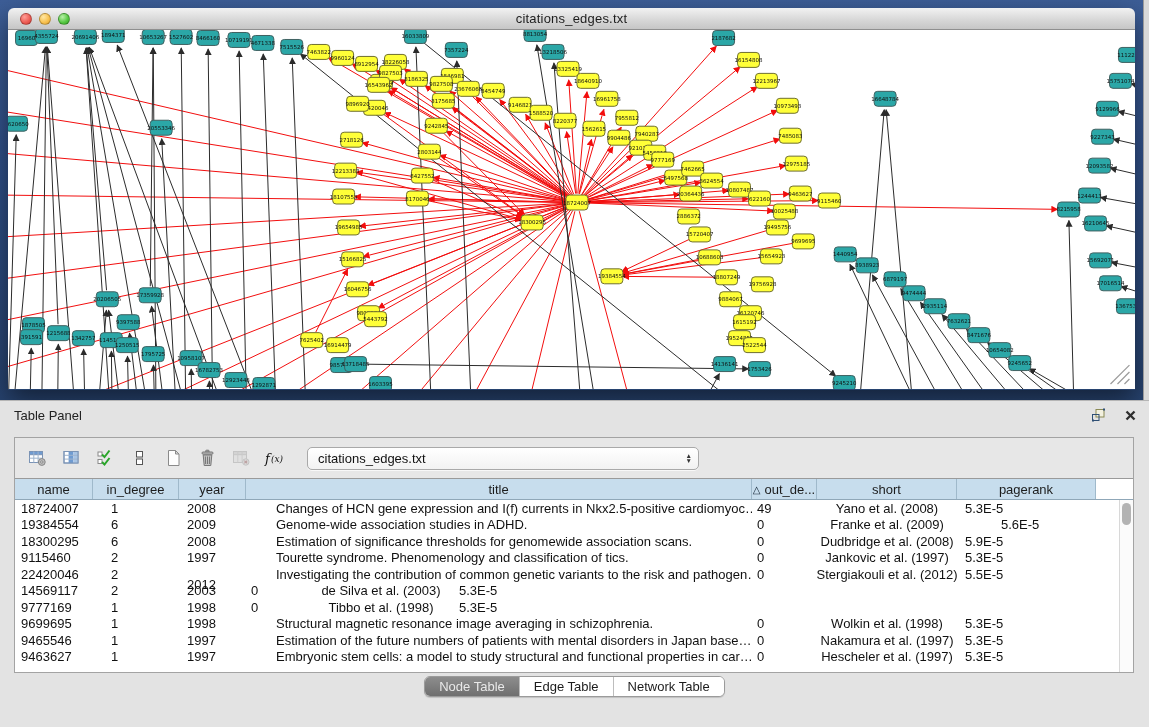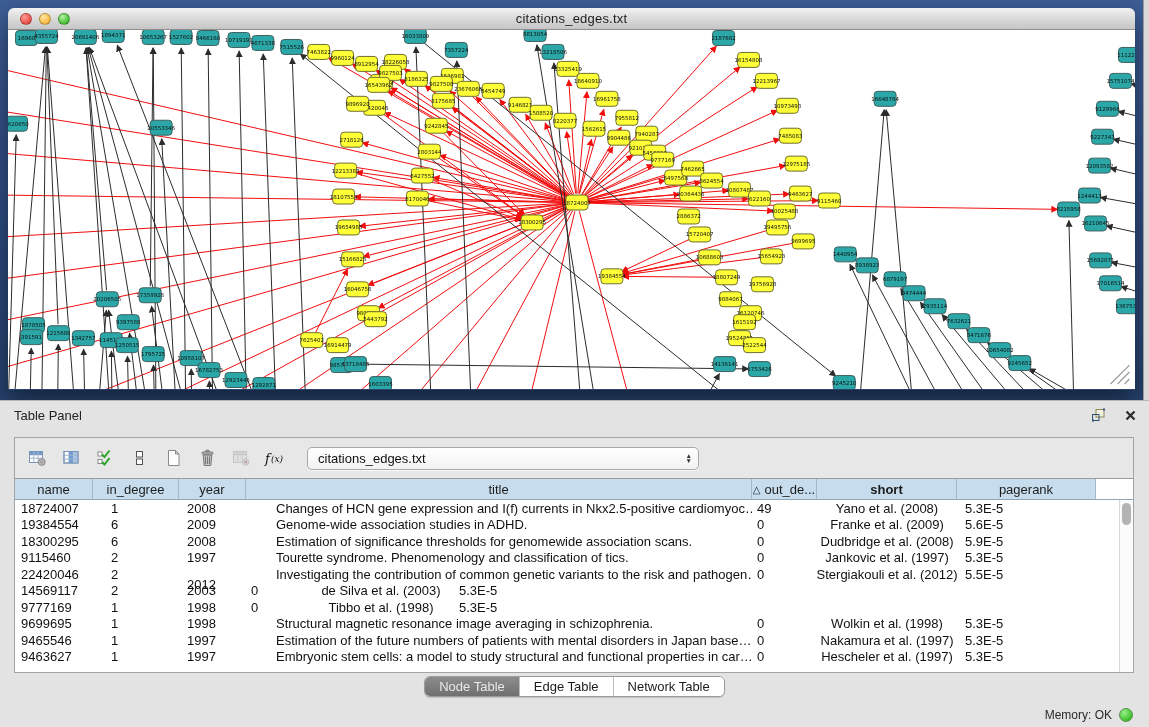--- a/index.html
+++ b/index.html
@@ -895,21 +895,21 @@
           <div class="hcell" style="width: 67px;">
             <span>year</span>
           </div>
           <div class="hcell" style="width: 506px;">
             <span>title</span>
           </div>
           <div class="hcell" style="width: 65px;">
             <span class="sort-tri">△</span>
             <span>out_de...</span>
           </div>
-          <div class="hcell" style="width: 140px; font-weight: bold;">
+          <div class="hcell" style="width: 140px;">
             <span>short</span>
           </div>
           <div class="hcell" style="width: 139px;">
             <span>pagerank</span>
           </div>
           <div class="hcell filler"></div>
         </div>
 
       <div id="grid-body">
         <div id="rows-wrap">
@@ -922,21 +922,21 @@
               <div class="tcell" style="width: 140px; justify-content: center;">Yano et al. (2008)</div>
               <div class="tcell" style="width: 139px; padding-left: 8px;">5.3E-5</div>
             </div>
             <div class="trow">
               <div class="tcell" style="width: 78px; padding-left: 6px;">19384554</div>
               <div class="tcell" style="width: 86px; padding-left: 18px;">6</div>
               <div class="tcell" style="width: 67px; padding-left: 8px; text-align: right;">2009</div>
               <div class="tcell" style="width: 506px; padding-left: 30px;">Genome-wide association studies in ADHD.</div>
               <div class="tcell" style="width: 65px; padding-left: 5px;">0</div>
               <div class="tcell" style="width: 140px; justify-content: center;">Franke et al. (2009)</div>
-              <div class="tcell" style="width: 139px; padding-left: 8px;">5.6E-5</div>
+              <div class="tcell" style="width: 139px; padding-left: 8px; margin-left: 36px;">5.6E-5</div>
             </div>
             <div class="trow">
               <div class="tcell" style="width: 78px; padding-left: 6px;">18300295</div>
               <div class="tcell" style="width: 86px; padding-left: 18px;">6</div>
               <div class="tcell" style="width: 67px; padding-left: 8px;">2008</div>
               <div class="tcell" style="width: 506px; padding-left: 30px;">Estimation of significance thresholds for genomewide association scans.</div>
               <div class="tcell" style="width: 65px; padding-left: 5px;">0</div>
               <div class="tcell" style="width: 140px; justify-content: center;">Dudbridge et al. (2008)</div>
               <div class="tcell" style="width: 139px; padding-left: 8px;">5.9E-5</div>
             </div>
@@ -1009,18 +1009,14 @@
     </div>
 
     <div id="tabs-row">
       <div id="seg">
           <span class="seg-btn selected">Node Table</span>
           <span class="seg-btn">Edge Table</span>
           <span class="seg-btn">Network Table</span>
         </div>
     </div>
 
-    <div id="status-bar">
-      <span class="mem-label">Memory: OK</span>
-      <span id="mem-dot"></span>
-    </div>
   </div>
 </div>
 
 </body></html>

